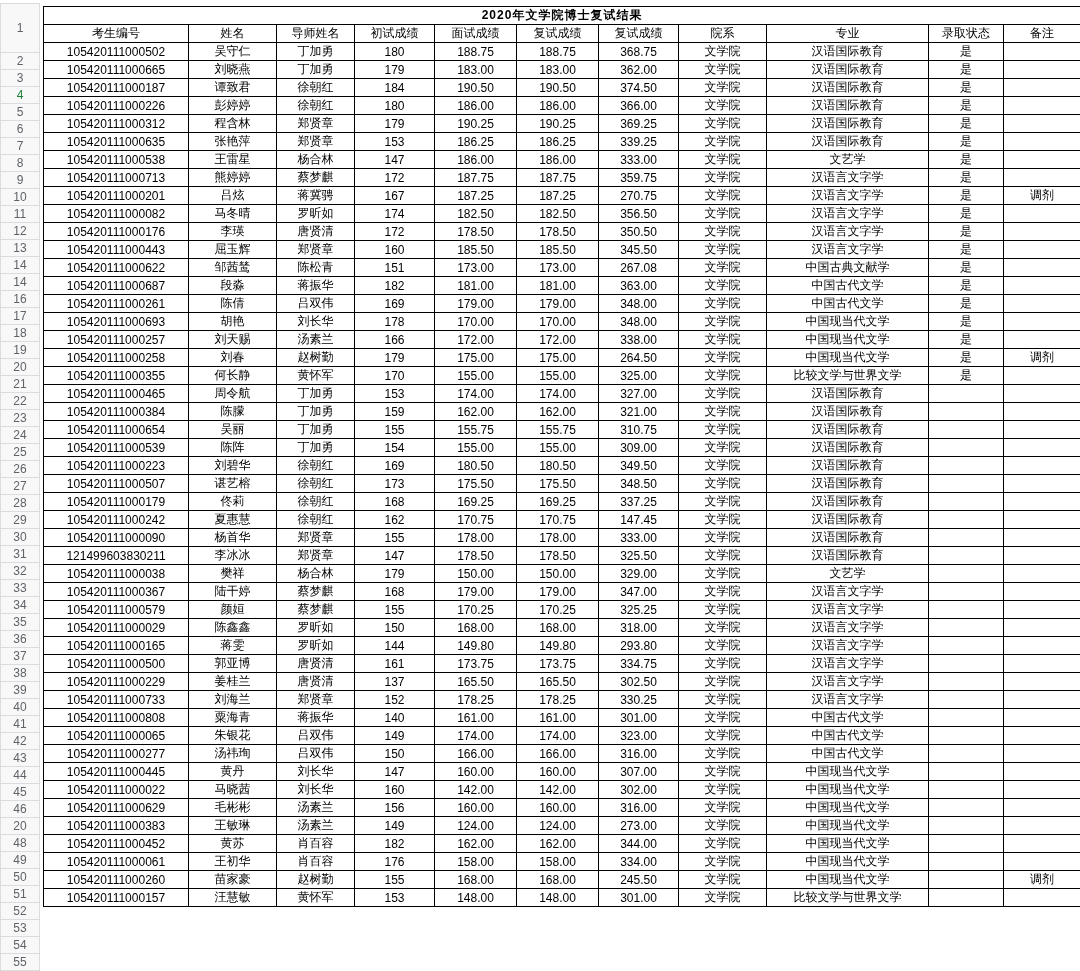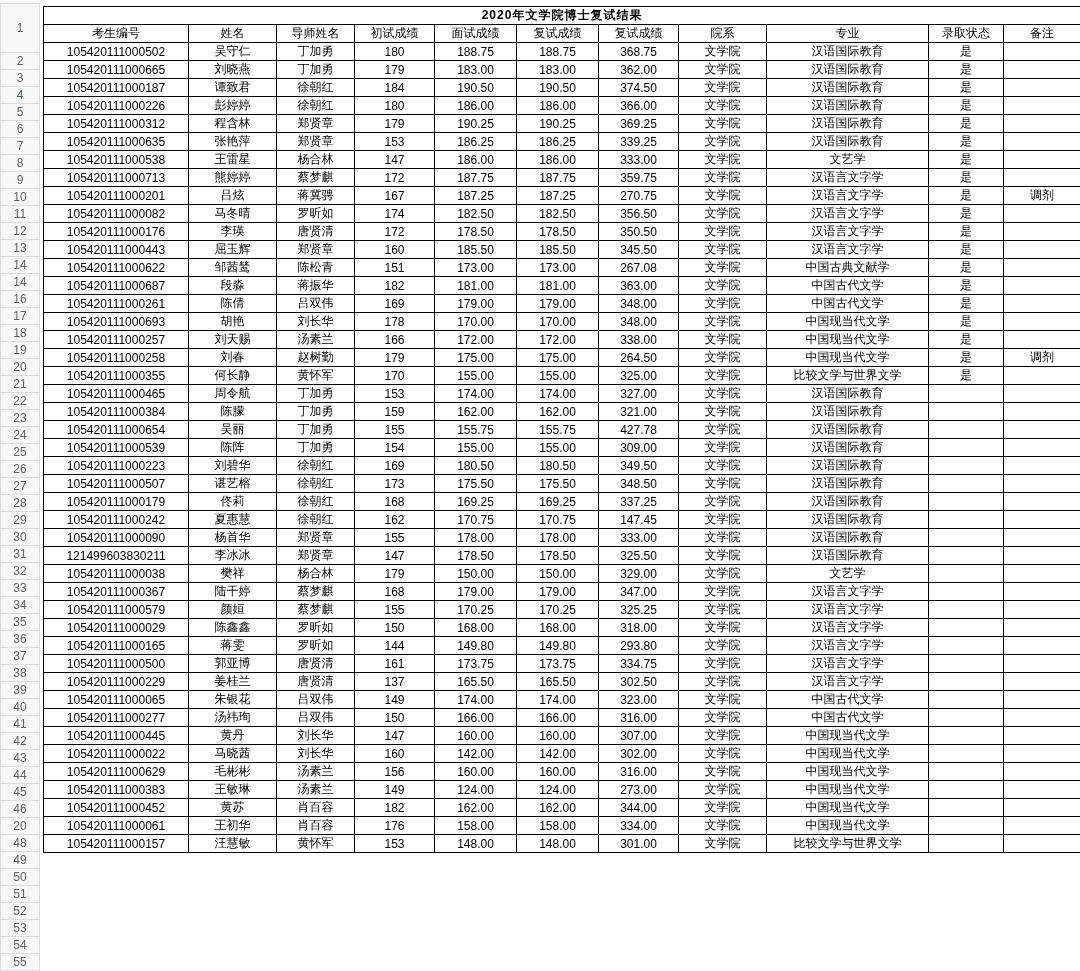--- a/index.html
+++ b/index.html
@@ -430,21 +430,21 @@
           <td></td>
           <td></td>
         </tr>
         <tr>
           <td>105420111000654</td>
           <td>吴丽</td>
           <td>丁加勇</td>
           <td>155</td>
           <td>155.75</td>
           <td>155.75</td>
-          <td>427.78</td>
+          <td>310.75</td>
           <td>文学院</td>
           <td>汉语国际教育</td>
           <td></td>
           <td></td>
         </tr>
         <tr>
           <td>105420111000539</td>
           <td>陈阵</td>
           <td>丁加勇</td>
           <td>154</td>
@@ -619,20 +619,46 @@
           <td>137</td>
           <td>165.50</td>
           <td>165.50</td>
           <td>302.50</td>
           <td>文学院</td>
           <td>汉语言文字学</td>
           <td></td>
           <td></td>
         </tr>
         <tr>
+          <td>105420111000733</td>
+          <td>刘海兰</td>
+          <td>郑贤章</td>
+          <td>152</td>
+          <td>178.25</td>
+          <td>178.25</td>
+          <td>330.25</td>
+          <td>文学院</td>
+          <td>汉语言文字学</td>
+          <td></td>
+          <td></td>
+        </tr>
+        <tr>
+          <td>105420111000808</td>
+          <td>粟海青</td>
+          <td>蒋振华</td>
+          <td>140</td>
+          <td>161.00</td>
+          <td>161.00</td>
+          <td>301.00</td>
+          <td>文学院</td>
+          <td>中国古代文学</td>
+          <td></td>
+          <td></td>
+        </tr>
+        <tr>
           <td>105420111000065</td>
           <td>朱银花</td>
           <td>吕双伟</td>
           <td>149</td>
           <td>174.00</td>
           <td>174.00</td>
           <td>323.00</td>
           <td>文学院</td>
           <td>中国古代文学</td>
           <td></td>
@@ -723,20 +749,33 @@
           <td>176</td>
           <td>158.00</td>
           <td>158.00</td>
           <td>334.00</td>
           <td>文学院</td>
           <td>中国现当代文学</td>
           <td></td>
           <td></td>
         </tr>
         <tr>
+          <td>105420111000260</td>
+          <td>苗家豪</td>
+          <td>赵树勤</td>
+          <td>155</td>
+          <td>168.00</td>
+          <td>168.00</td>
+          <td>245.50</td>
+          <td>文学院</td>
+          <td>中国现当代文学</td>
+          <td></td>
+          <td>调剂</td>
+        </tr>
+        <tr>
           <td>105420111000157</td>
           <td>汪慧敏</td>
           <td>黄怀军</td>
           <td>153</td>
           <td>148.00</td>
           <td>148.00</td>
           <td>301.00</td>
           <td>文学院</td>
           <td>比较文学与世界文学</td>
           <td></td>

